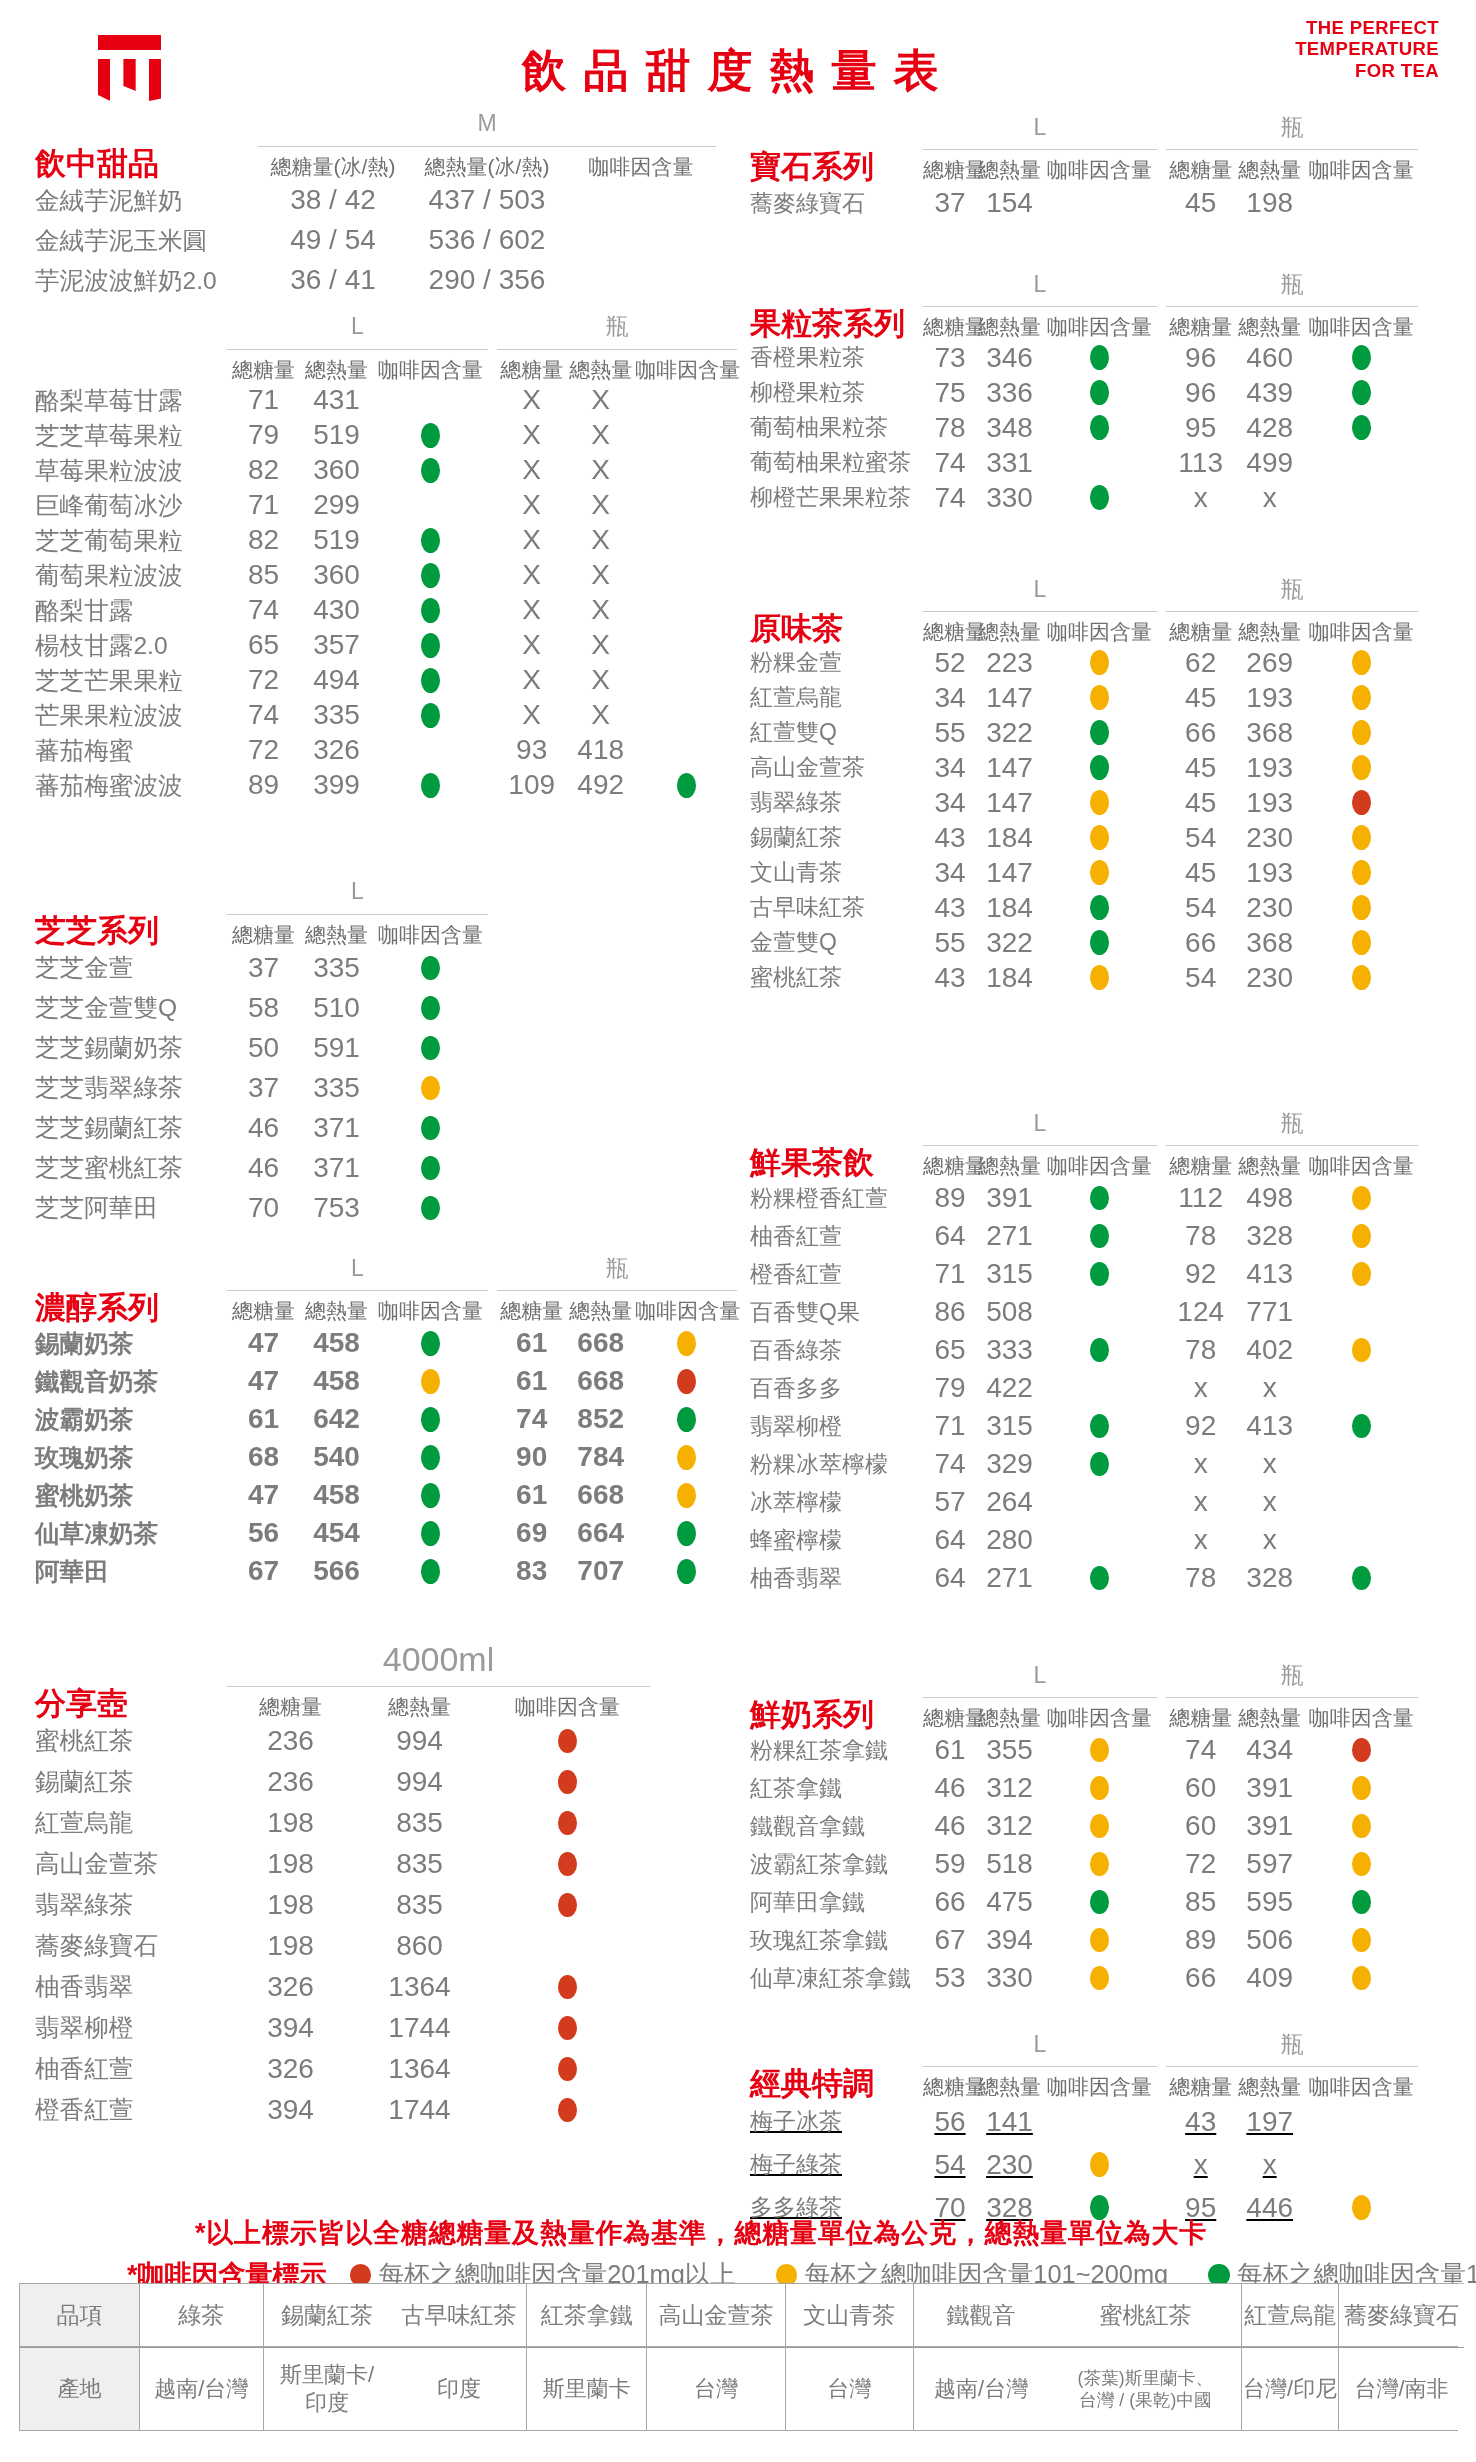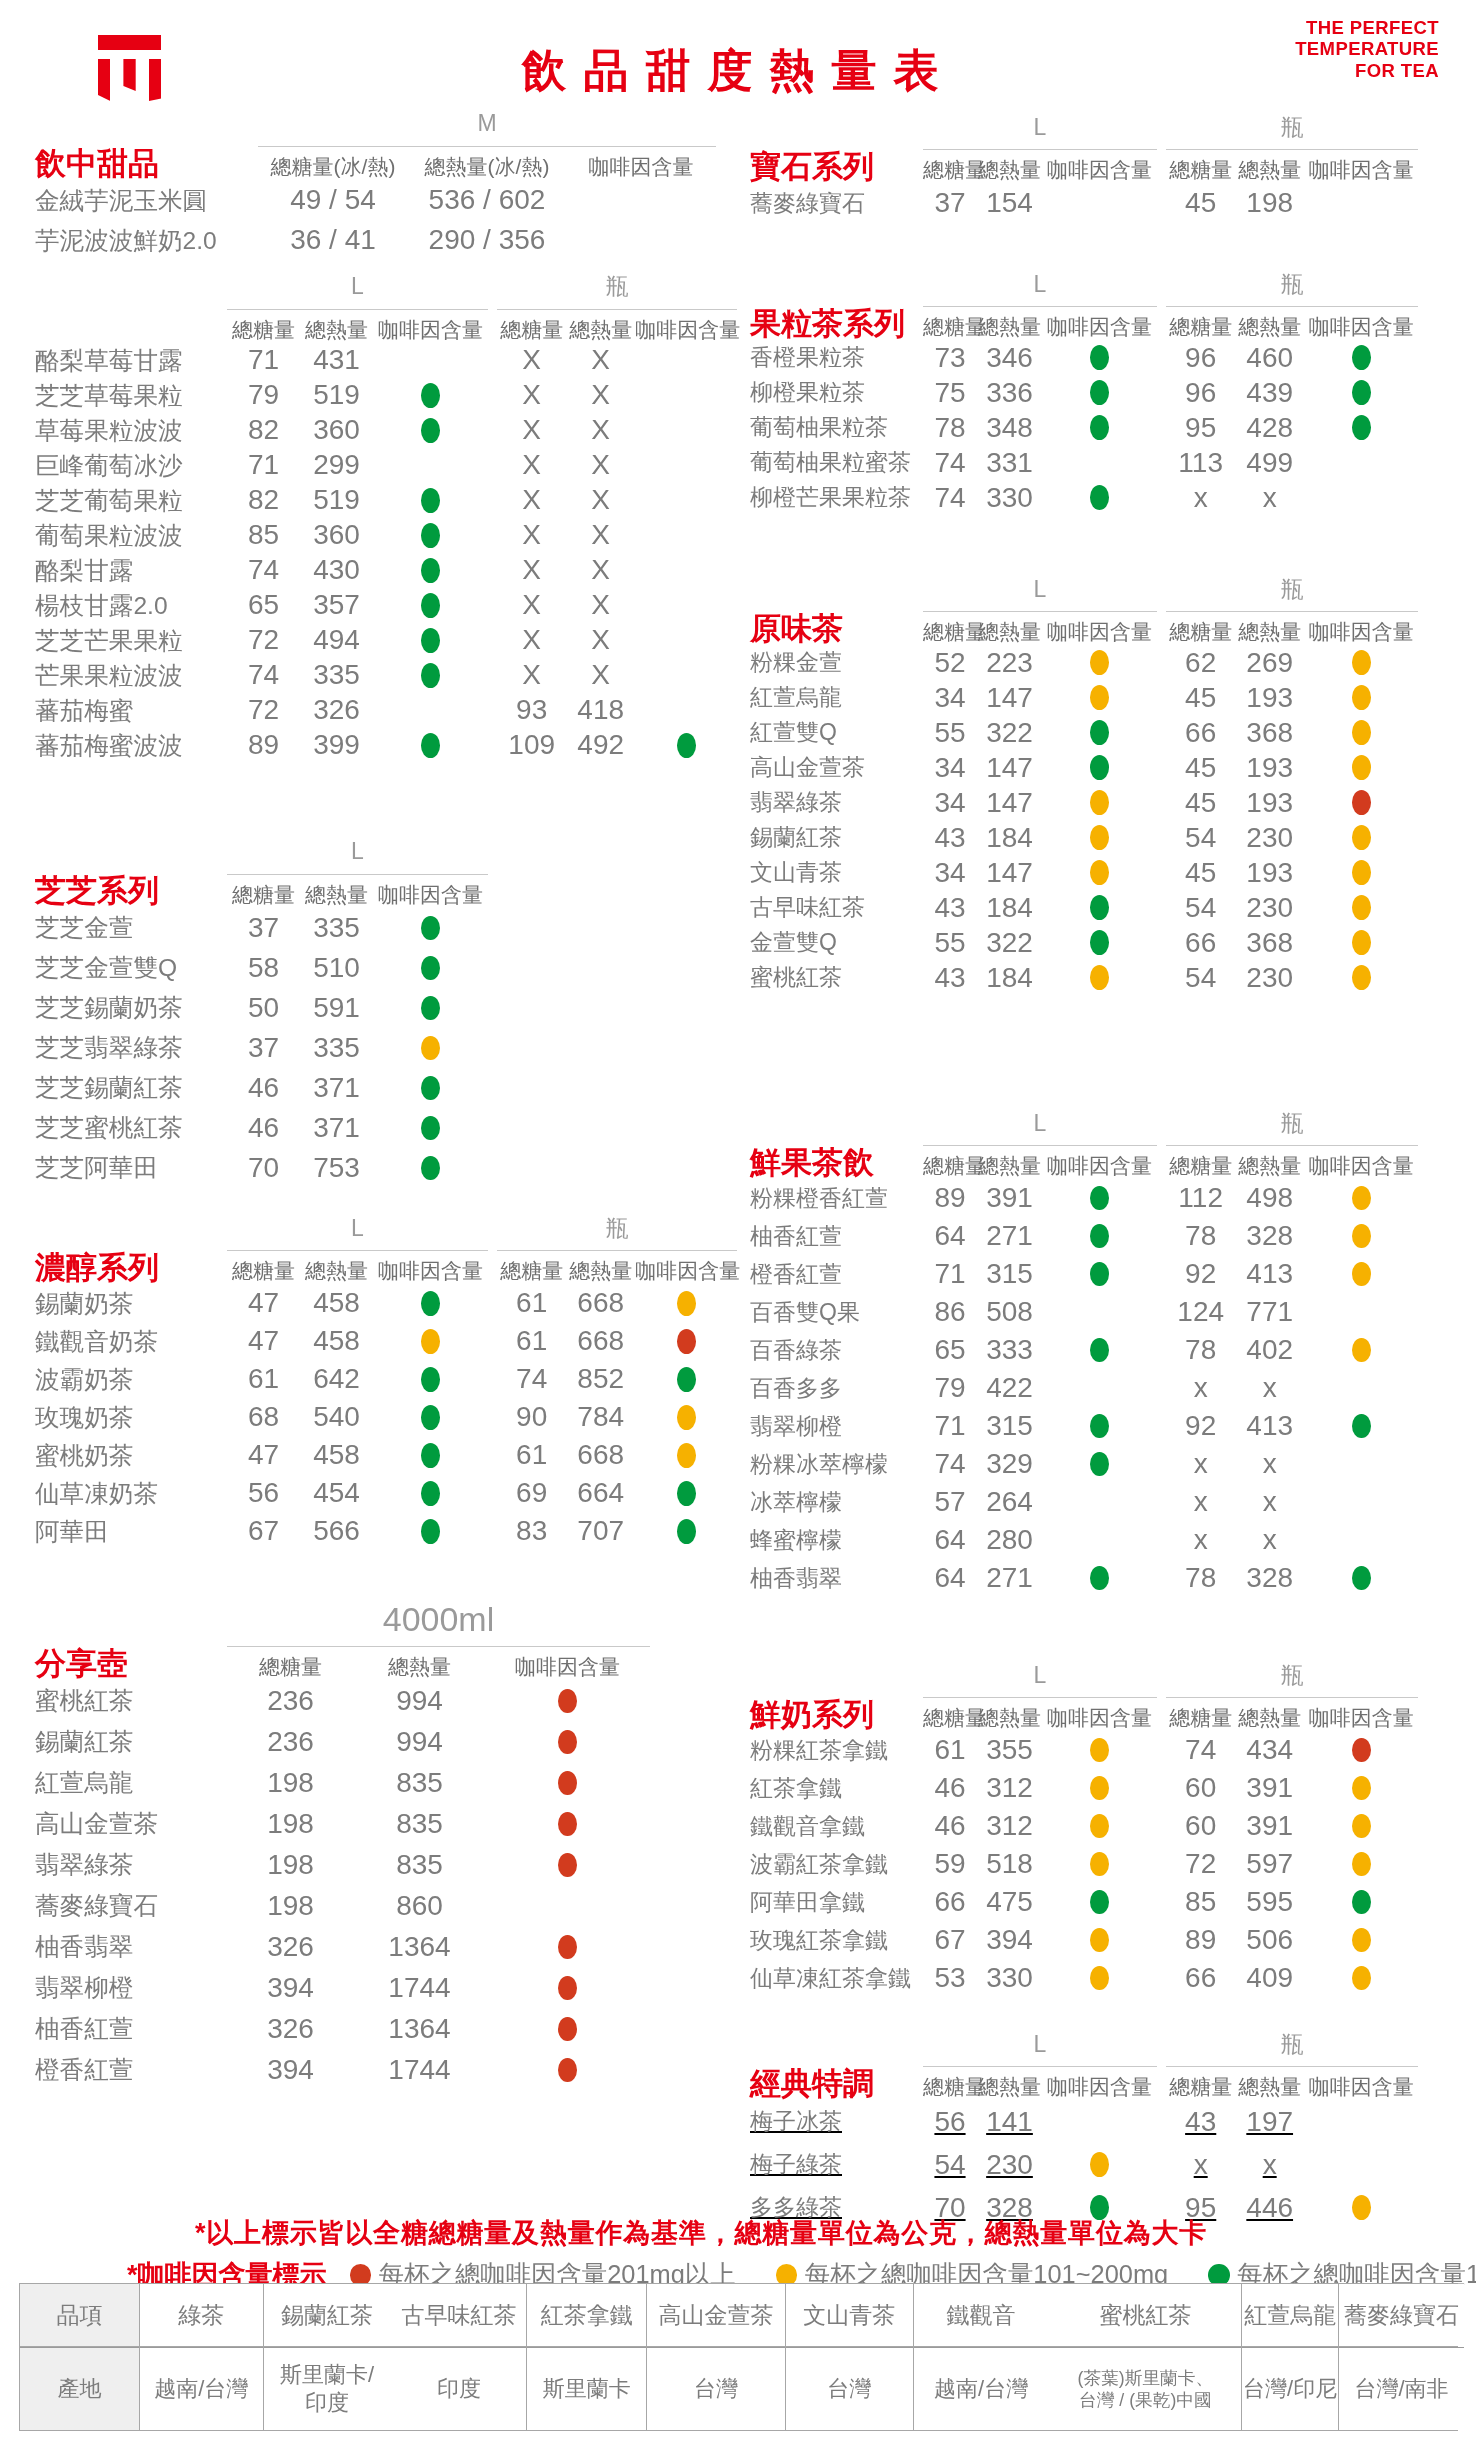--- a/index.html
+++ b/index.html
@@ -63,21 +63,21 @@
   .sec-share{margin-top:45px;}
   .sec-gem{margin-top:3.1px;}
   .sec-fruittea{margin-top:45px;}
   .sec-plain{margin-top:58px;}
   .sec-freshfruit{margin-top:112px;}
   .sec-milk{margin-top:62px;}
   .sec-classic{margin-top:31px;}
   .sec-dessert .row{height:40px;}
   .sec-fruitdew .row{height:35px;}
   .sec-cheese .row{height:40px;}
-  .sec-rich .row{height:38px;}
+  .sec-rich .row{height:38px;font-weight:bold;}
   .sec-share .row{height:41px;}
   .sec-gem .row{height:40px;}
   .sec-fruittea .row{height:35px;}
   .sec-plain .row{height:35px;}
   .sec-freshfruit .row{height:38px;}
   .sec-milk .row{height:38px;}
   .sec-classic .row{height:43px;text-decoration:underline;}
   
   .notes{position:absolute;left:127px;top:2215px;width:1246px;}
   .note1{
@@ -127,20 +127,26 @@
       <div class="grid hdr1 g-m">
         <span class="sz" style="grid-column: 2 / 5;">M</span>
       </div>
       <div class="grid hdr2 g-m">
         <span class="sec-title">飲中甜品</span>
         <span class="ch">總糖量(冰/熱)</span>
         <span class="ch">總熱量(冰/熱)</span>
         <span class="ch">咖啡因含量</span>
       </div>
       <div class="grid row g-m">
+        <span class="nm">金絨芋泥鮮奶</span>
+        <span class="v">38 / 42</span>
+        <span class="v">437 / 503</span>
+        <span class="dotc"></span>
+      </div>
+      <div class="grid row g-m">
         <span class="nm">金絨芋泥玉米圓</span>
         <span class="v">49 / 54</span>
         <span class="v">536 / 602</span>
         <span class="dotc"></span>
       </div>
       <div class="grid row g-m">
         <span class="nm">芋泥波波鮮奶2.0</span>
         <span class="v">36 / 41</span>
         <span class="v">290 / 356</span>
         <span class="dotc"></span>

